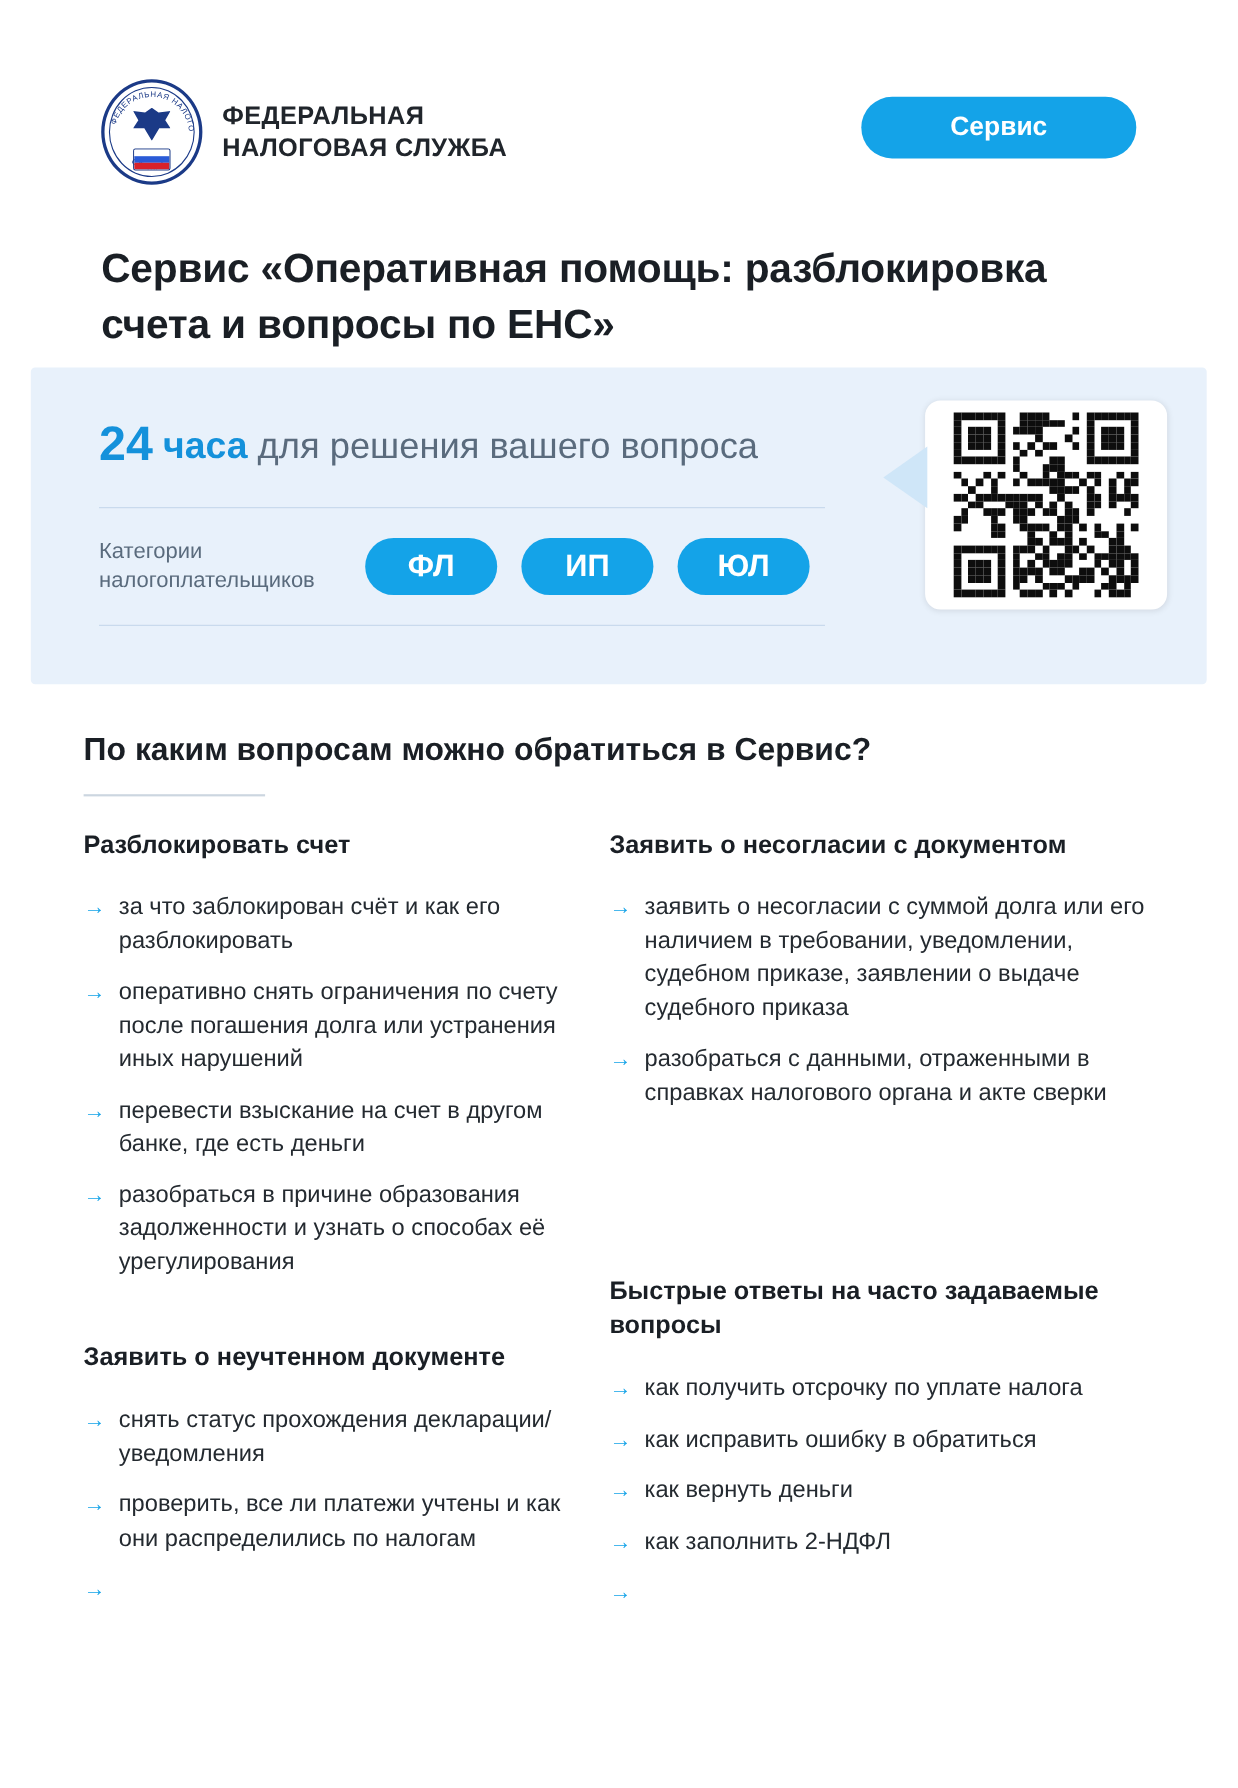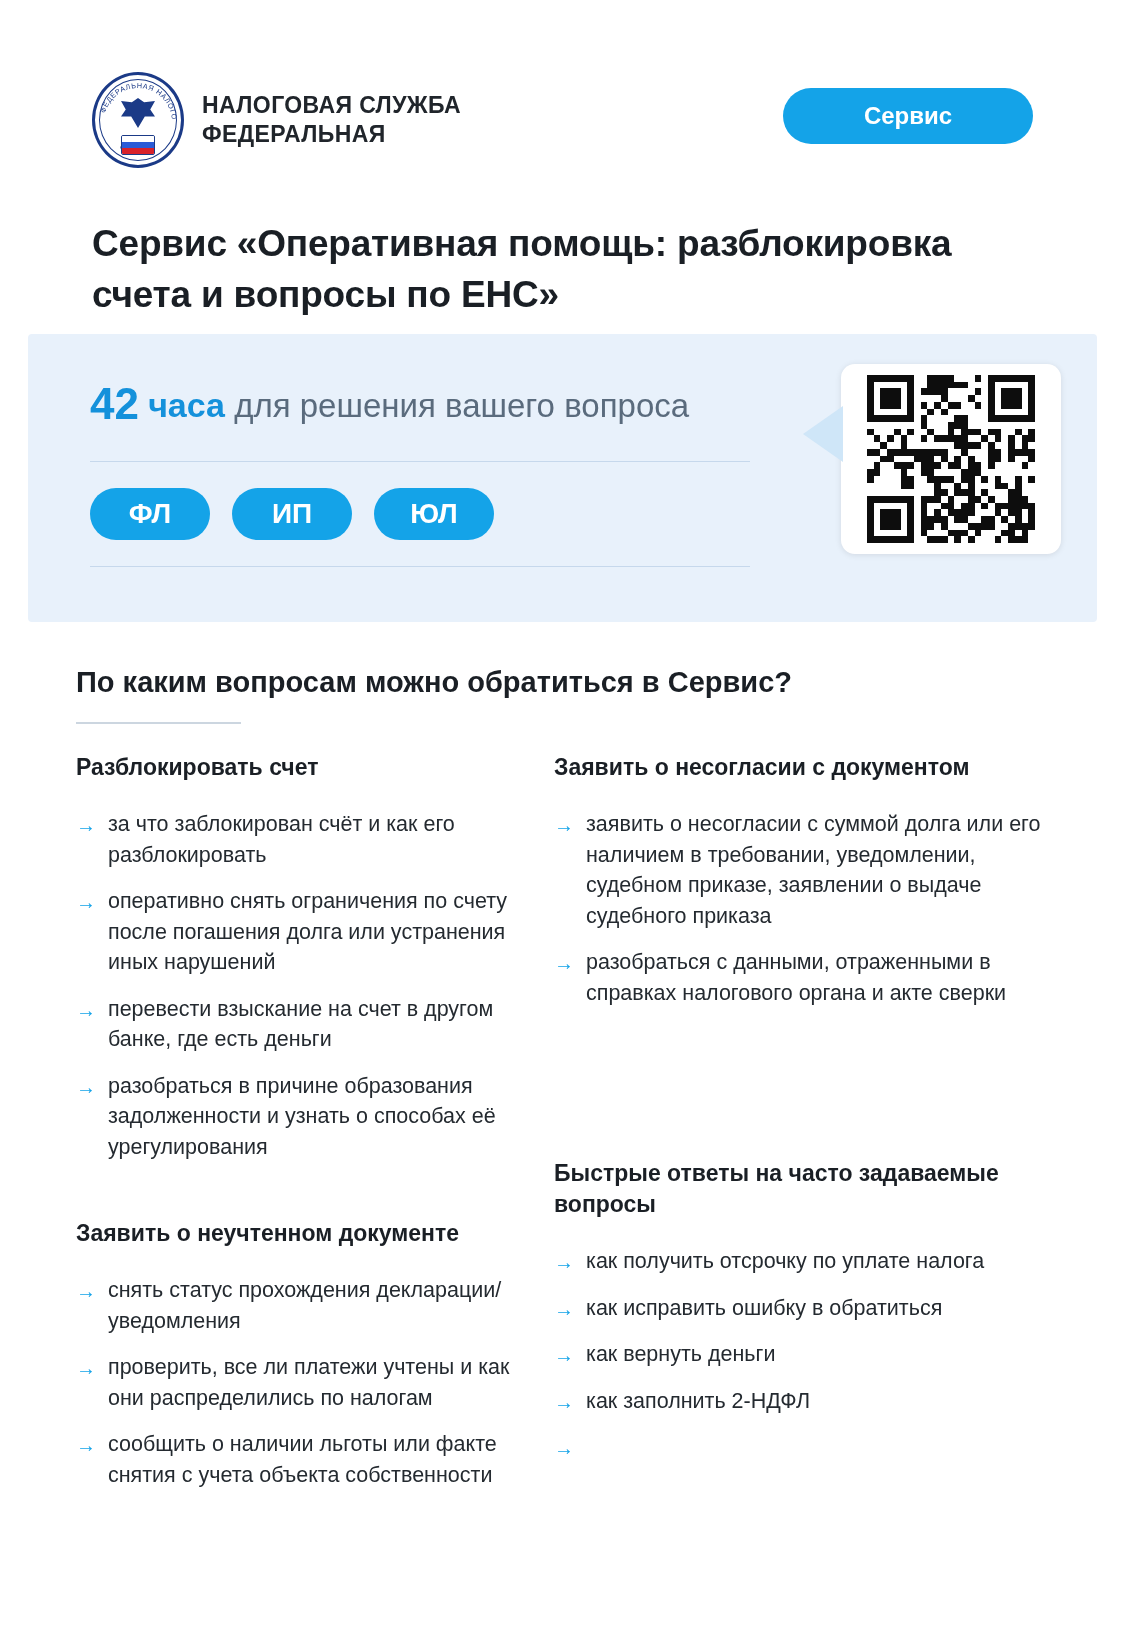--- a/index.html
+++ b/index.html
@@ -303,38 +303,39 @@
           </text>
         </svg>
         <div class="eagle"></div>
         <div class="flag">
           <i class="w"></i>
             <i class="b"></i>
             <i class="r"></i>
         </div>
       </div>
       <div class="brand-text">
+        <div>ФЕДЕРАЛЬНАЯ</div>
         <div>НАЛОГОВАЯ СЛУЖБА</div>
-        <div>ФЕДЕРАЛЬНАЯ</div>
       </div>
     </div>
     <button class="services-btn">Сервис</button>
   </div>
 
   <h1 class="page-title">Сервис «Оперативная помощь: разблокировка счета и вопросы по ЕНС»</h1>
 
   <div class="panel">
     <div class="panel-inner">
       <div class="tagline">
-        <span class="num">42</span>
+        <span class="num">24</span>
         <span class="hrs">часа</span>
         <span>для решения вашего вопроса</span>
       </div>
       <div class="divider"></div>
       <div class="cats">
+        <div class="cats-label">Категории налогоплательщиков</div>
         <button class="chip">ФЛ</button>
         <button class="chip">ИП</button>
         <button class="chip">ЮЛ</button>
       </div>
       <div class="divider2"></div>
     </div>
 
     <div class="qr-wrap">
       <div class="qr-tail"></div>
       <div class="qr" id="qr">
@@ -981,21 +982,21 @@
           <li><span class="arrow">→</span><span>перевести взыскание на счет в другом банке, где есть деньги</span></li>
           <li><span class="arrow">→</span><span>разобраться в причине образования задолженности и узнать о способах её урегулирования</span></li>
         </ul>
       </div>
 
       <div class="block gap-block">
         <h3>Заявить о неучтенном документе</h3>
         <ul class="arrows">
           <li><span class="arrow">→</span><span>снять статус прохождения декларации/уведомления</span></li>
           <li><span class="arrow">→</span><span>проверить, все ли платежи учтены и как они распределились по налогам</span></li>
-          <li><span class="arrow">→</span><span>сообщить о наличии льготы или факте снятия с учета объекта собственности</span></li>
+          <li><span class="arrow">→</span></li>
         </ul>
       </div>
     </div>
 
     <div class="col-right">
       <div class="block">
         <h3>Заявить о несогласии с документом</h3>
         <ul class="arrows">
           <li><span class="arrow">→</span><span>заявить о несогласии с суммой долга или его наличием в требовании, уведомлении, судебном приказе, заявлении о выдаче судебного приказа</span></li>
           <li><span class="arrow">→</span><span>разобраться с данными, отраженными в справках налогового органа и акте сверки</span></li>

